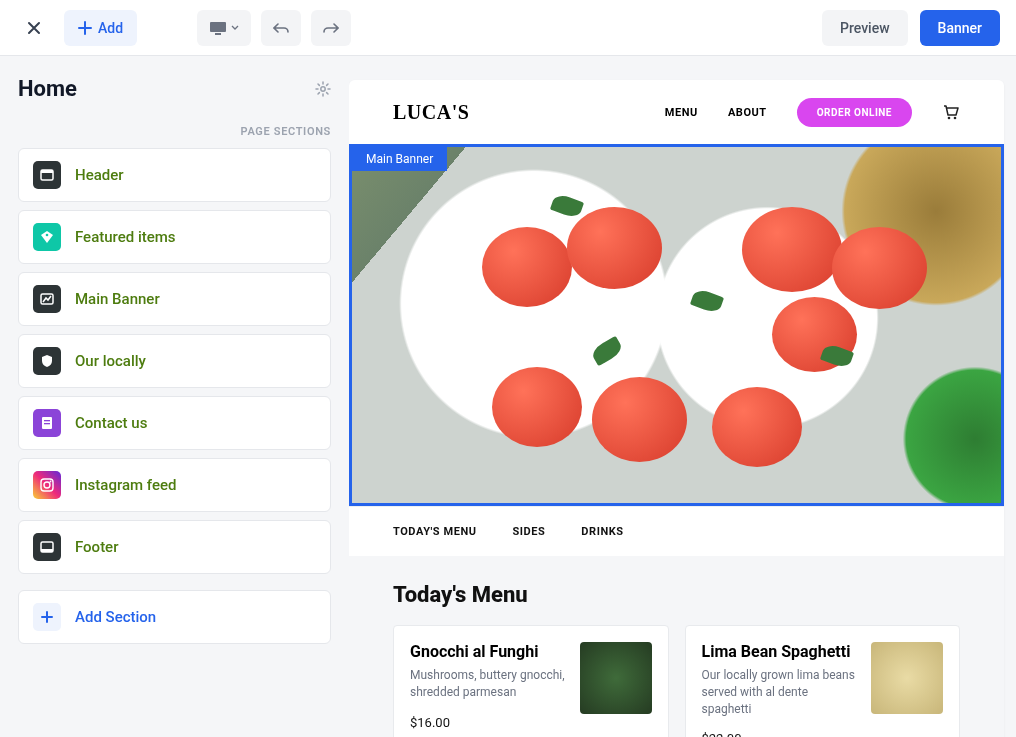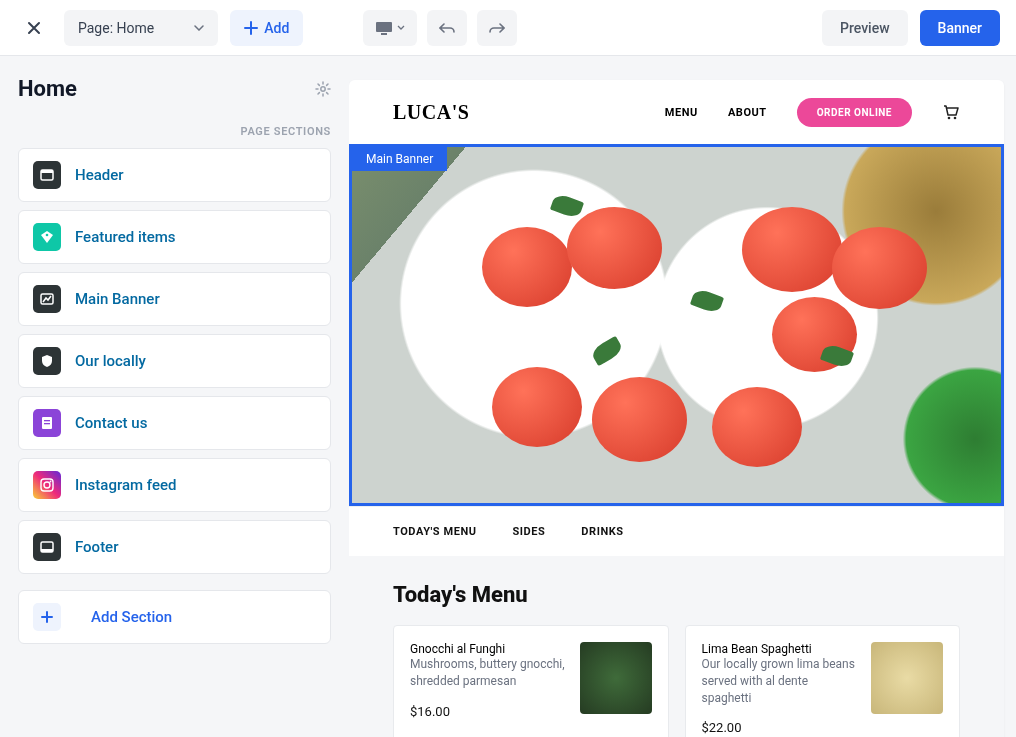--- a/index.html
+++ b/index.html
@@ -17,38 +17,38 @@
 .publish-btn { height: 36px; padding: 0 18px; background: #2563eb; border-radius: 6px; color: #fff; font-size: 14px; font-weight: 500; display: flex; align-items: center; cursor: pointer; }
 
 
 .main { display: flex; height: calc(100% - 56px); }
 .sidebar { width: 349px; padding: 20px 18px; overflow-y: auto; }
 .sidebar-header { display: flex; align-items: center; justify-content: space-between; margin-bottom: 24px; }
 .sidebar-title { font-size: 22px; font-weight: 700; color: #111827; }
 .gear { color: #9ca3af; cursor: pointer; }
 .section-label { font-size: 11px; letter-spacing: 0.06em; color: #9ca3af; font-weight: 600; margin-bottom: 10px; text-align: right; }
 .section-item { background: #fff; border: 1px solid #e5e7eb; border-radius: 6px; padding: 12px 14px; display: flex; align-items: center; gap: 14px; margin-bottom: 8px; cursor: pointer; }
-.section-item-label { font-size: 15px; font-weight: 500; color: #0369a1; }
+.section-item-label { font-size: 15px; font-weight: 500; color: #4d7c0f; }
 .section-icon { width: 28px; height: 28px; border-radius: 5px; display: flex; align-items: center; justify-content: center; color: #fff; }
 .ic-dark { background: #2d3436; }
 .ic-teal { background: #0ec7a7; }
 .ic-purple { background: #8b44d8; }
 .ic-ig { background: linear-gradient(45deg, #f9ce34, #ee2a7b, #6228d7); }
-.add-section { background: #fff; border: 1px solid #e5e7eb; border-radius: 6px; padding: 12px 14px; display: flex; align-items: center; gap: 30px; margin-top: 16px; cursor: pointer; }
+.add-section { background: #fff; border: 1px solid #e5e7eb; border-radius: 6px; padding: 12px 14px; display: flex; align-items: center; gap: 14px; margin-top: 16px; cursor: pointer; }
 .add-section .plus-box { width: 28px; height: 28px; background: #eef3fd; border-radius: 5px; display:flex; align-items:center; justify-content:center; color:#2563eb; }
 .add-section-label { color: #2563eb; font-size: 15px; font-weight: 500; }
 
 
 .canvas { flex: 1; padding: 24px 12px 0 0; overflow-y: auto; }
 .site-preview { background: #fff; border-radius: 6px 6px 0 0; overflow: hidden; box-shadow: 0 1px 3px rgba(0,0,0,0.05); }
 .site-nav { height: 64px; display: flex; align-items: center; padding: 0 44px; gap: 30px; }
 .brand { font-size: 20px; font-weight: 800; letter-spacing: 0.5px; font-family: Georgia, serif; }
 .site-nav .spacer { flex:1; }
 .nav-link { font-size: 11px; font-weight: 700; letter-spacing: 0.05em; cursor: pointer; }
-.order-btn { background: #ec4899; color: #fff; border-radius: 999px; padding: 9px 20px; font-size: 10px; font-weight: 700; letter-spacing: 0.05em; cursor: pointer; }
+.order-btn { background: #d946ef; color: #fff; border-radius: 999px; padding: 9px 20px; font-size: 10px; font-weight: 700; letter-spacing: 0.05em; cursor: pointer; }
 .cart { color:#222; cursor:pointer; }
 
 .banner { position: relative; border: 3px solid #2563eb; height: 362px; }
 .banner-tag { position: absolute; top: 0; left: 0; background: #2563eb; color: #fff; font-size: 12px; padding: 5px 14px; z-index: 2; }
 .banner-img { width: 100%; height: 100%; background:
   radial-gradient(circle at 28% 44%, #fff 0%, #fff 26%, transparent 26.5%),
   radial-gradient(circle at 64% 48%, #fff 0%, #fff 24%, transparent 24.5%),
   radial-gradient(circle at 90% 18%, #9a7c3a 0%, #c9a85a 14%, transparent 14.5%),
   radial-gradient(circle at 96% 82%, #2e7d32 0%, #3ba542 10%, transparent 10.5%),
   linear-gradient(130deg, #7a8f6d 0%, #6b826a 12%, transparent 12%),
@@ -66,42 +66,36 @@
 .l1 { left:200px; top:50px; } .l2 { left:340px; top:145px; } .l3 { left:470px; top:200px; } .l4 { left:240px; top:195px; transform:rotate(-30deg); }
 
 .tab-strip { background: #fff; padding: 18px 44px; display: flex; gap: 36px; border-top: 1px solid #eef0f2; }
 .tab { font-size: 11px; font-weight: 700; letter-spacing: 0.05em; color:#111; cursor:pointer; }
 
 .menu-section { padding: 26px 44px 40px; background:#f5f6f8; }
 .menu-title { font-size: 22px; font-weight: 800; margin-bottom: 18px; color:#111; }
 .menu-cards { display: flex; gap: 16px; }
 .menu-card { flex:1; background: #fff; border: 1px solid #e8eaed; border-radius: 4px; padding: 16px; display:flex; gap:14px; }
 .card-body { flex:1; }
-.card-title { font-size: 12px; font-weight: 400; margin-bottom: 0; }
+.card-title { font-size: 16px; font-weight: 700; margin-bottom: 6px; }
 .card-desc { font-size: 12px; color:#6b7280; line-height:1.4; margin-bottom: 14px; }
 .card-price { font-size: 13px; color:#111; }
 .card-img { width: 72px; height: 72px; border-radius: 4px; }
 .ci1 { background: radial-gradient(circle at 50% 50%, #3f6b3a, #253b22); }
 .ci2 { background: radial-gradient(circle at 50% 50%, #e9dba5, #c8b679); }
 
 svg { display:block; }
 </style>
 </head>
 <body>
 
 <div class="topbar">
   <div class="icon-btn">
     <svg width="16" height="16" viewBox="0 0 16 16">
         <path d="M3 3 L13 13 M13 3 L3 13" stroke="currentColor" stroke-width="2" stroke-linecap="round"></path>
-      </svg>
-  </div>
-  <div class="page-select">
-    <span>Page: Home</span>
-    <svg width="10" height="6" viewBox="0 0 10 6">
-        <path d="M1 1 L5 5 L9 1" stroke="#6b7280" stroke-width="1.5" fill="none" stroke-linecap="round"></path>
       </svg>
   </div>
   <div class="add-btn">
     <svg width="14" height="14" viewBox="0 0 14 14">
         <path d="M7 1 V13 M1 7 H13" stroke="currentColor" stroke-width="2" stroke-linecap="round"></path>
       </svg>
     <span>Add</span>
   </div>
 
   <div class="toolbar-group">

